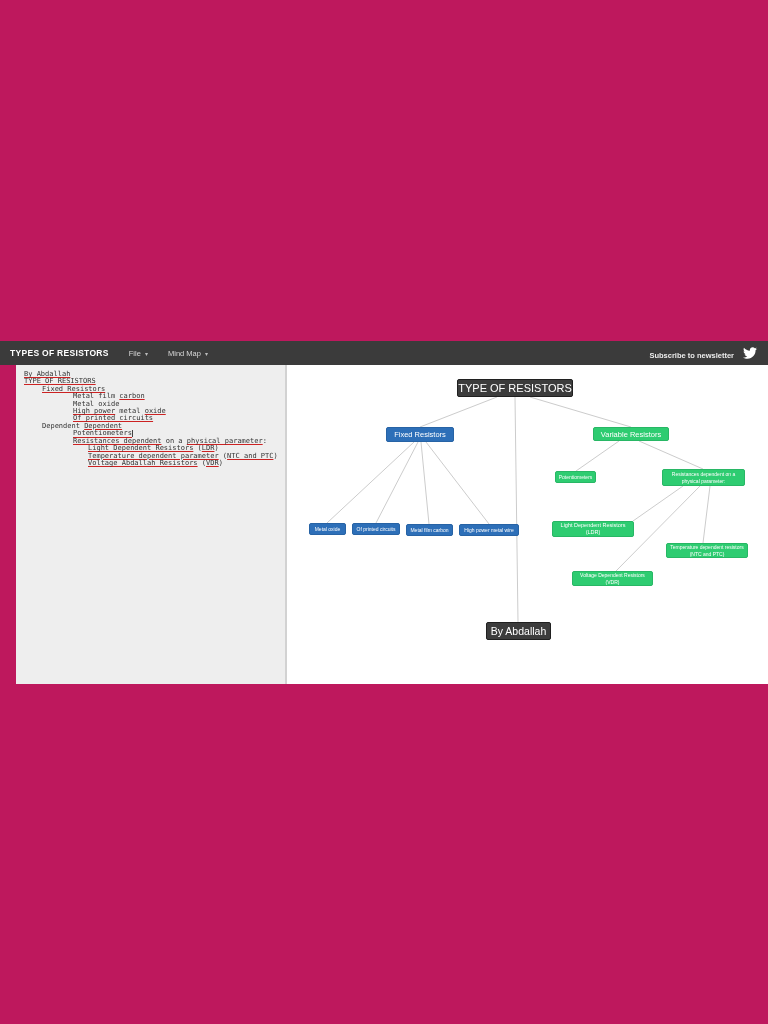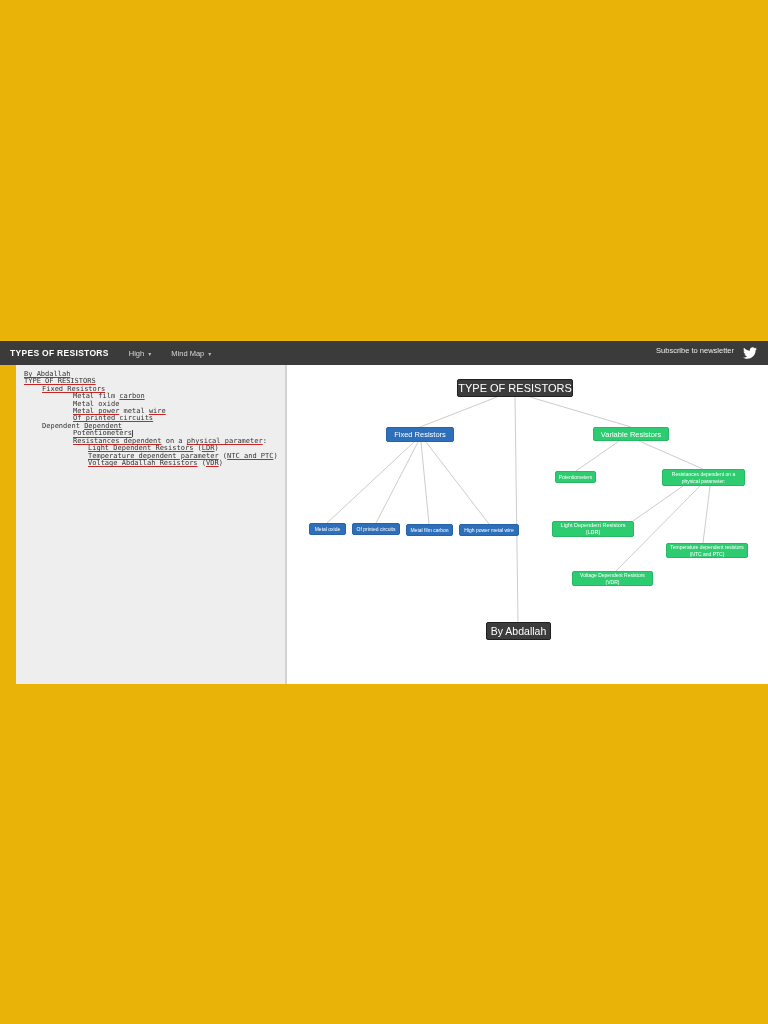--- a/index.html
+++ b/index.html
@@ -1,29 +1,29 @@
 <!DOCTYPE html>
 <html><head>
 <meta charset="utf-8">
 <style>
   * { margin:0; padding:0; box-sizing:border-box; }
   html,body { background:#ffffff; }
   body { font-family:"Liberation Sans", sans-serif; }
-  .page { position:relative; width:768px; height:1024px; background:#eab308; overflow:hidden; }
+  .page { position:relative; width:768px; height:1024px; background:#be185d; overflow:hidden; }
 
   
   .app { position:absolute; left:0; top:341px; width:768px; height:343px; }
 
   
   .navbar { position:absolute; left:0; top:0; width:768px; height:24px;
             background:#3b3b3b; display:flex; align-items:center; padding:0 10px; }
   .brand { color:#ffffff; font-size:8.5px; font-weight:bold; letter-spacing:.3px; cursor:pointer; }
   .nav-menu { color:#d8d8d8; font-size:7.5px; margin-left:20px; cursor:pointer; white-space:nowrap; }
   .nav-menu .caret { font-size:6px; color:#bbb; margin-left:2px; }
-  .nav-right { margin-left:auto; display:flex; align-items:flex-start; }
+  .nav-right { margin-left:auto; display:flex; align-items:flex-end;font-weight:bold; }
   .subscribe { color:#ececec; font-size:7.5px; cursor:pointer; }
   .tw-icon { width:16px; height:14px; margin-left:8px; display:inline-block; cursor:pointer; }
   .tw-icon svg { width:100%; height:100%; fill:#ffffff; }
 
   
   .content { position:absolute; left:16px; top:24px; width:768px; height:319px; }
 
   
   .editor { position:absolute; left:0; top:0; width:271px; height:319px;
             background:#eeeeee; border-right:2px solid #d2d2d2;
@@ -52,42 +52,42 @@
   .node.small2  { font-size:5px; line-height:1.35; padding:1px 2px; }
 </style>
 </head>
 <body>
 
 <div class="page">
   <div class="app">
 
     <div class="navbar">
       <span class="brand">TYPES OF RESISTORS</span>
-      <span class="nav-menu"><span>High</span> <span class="caret">▾</span></span>
+      <span class="nav-menu"><span>File</span> <span class="caret">▾</span></span>
       <span class="nav-menu"><span>Mind Map</span> <span class="caret">▾</span></span>
       <span class="nav-right">
         <span class="subscribe">Subscribe to newsletter</span>
         <span class="tw-icon">
           <svg viewBox="0 0 512 512">
               <path d="M459.37 151.716c.325 4.548.325 9.097.325 13.645 0 138.72-105.583 298.558-298.558 298.558-59.452 0-114.68-17.219-161.137-47.106 8.447.974 16.568 1.299 25.34 1.299 49.055 0 94.213-16.568 130.274-44.832-46.132-.975-84.792-31.188-98.112-72.772 6.498.974 12.995 1.624 19.818 1.624 9.421 0 18.843-1.3 27.614-3.573-48.081-9.747-84.143-51.98-84.143-102.985v-1.299c13.969 7.797 30.214 12.67 47.431 13.319-28.264-18.843-46.781-51.005-46.781-87.391 0-19.492 5.197-37.36 14.294-52.954 51.655 63.675 129.3 105.258 216.365 109.807-1.624-7.797-2.599-15.918-2.599-24.04 0-57.828 46.782-104.934 104.934-104.934 30.213 0 57.502 12.67 76.67 33.137 23.715-4.548 46.456-13.32 66.599-25.34-7.798 24.366-24.366 44.833-46.132 57.827 21.117-2.273 41.584-8.122 60.426-16.243-14.292 20.791-32.161 39.308-52.628 54.253z"></path>
             </svg>
         </span>
       </span>
     </div>
 
     <div class="content">
 
       <div class="editor">
         <div id="editor-lines">
             <div class="ed-line" style="padding-left: 0px;"><span class="misspell">By Abdallah</span></div>
             <div class="ed-line" style="padding-left: 0px;"><span class="misspell">TYPE OF RESISTORS</span></div>
             <div class="ed-line" style="padding-left: 18px;"><span class="misspell">Fixed Resistors</span></div>
             <div class="ed-line" style="padding-left: 49px;"><span>Metal film </span><span class="misspell">carbon</span></div>
             <div class="ed-line" style="padding-left: 49px;"><span>Metal oxide</span></div>
-            <div class="ed-line" style="padding-left: 49px;"><span class="misspell">Metal power</span><span> metal </span><span class="misspell">wire</span></div>
+            <div class="ed-line" style="padding-left: 49px;"><span class="misspell">High power</span><span> metal </span><span class="misspell">oxide</span></div>
             <div class="ed-line" style="padding-left: 49px;"><span class="misspell">Of printed circuits</span></div>
             <div class="ed-line" style="padding-left: 18px;"><span>Dependent </span><span class="misspell">Dependent</span></div>
             <div class="ed-line" style="padding-left: 49px;"><span class="misspell">Potentiometers</span><span class="ed-caret"></span></div>
             <div class="ed-line" style="padding-left: 49px;"><span class="misspell">Resistances dependent</span><span> on a </span><span class="misspell">physical parameter</span><span>:</span></div>
             <div class="ed-line" style="padding-left: 64px;"><span class="misspell">Light Dependent Resistors</span><span> (</span><span class="misspell">LDR</span><span>)</span></div>
             <div class="ed-line" style="padding-left: 64px;"><span class="misspell">Temperature dependent parameter</span><span> (</span><span class="misspell">NTC and PTC</span><span>)</span></div>
             <div class="ed-line" style="padding-left: 64px;"><span class="misspell">Voltage Abdallah Resistors</span><span> (</span><span class="misspell">VDR</span><span>)</span></div>
           </div>
       </div>
 

